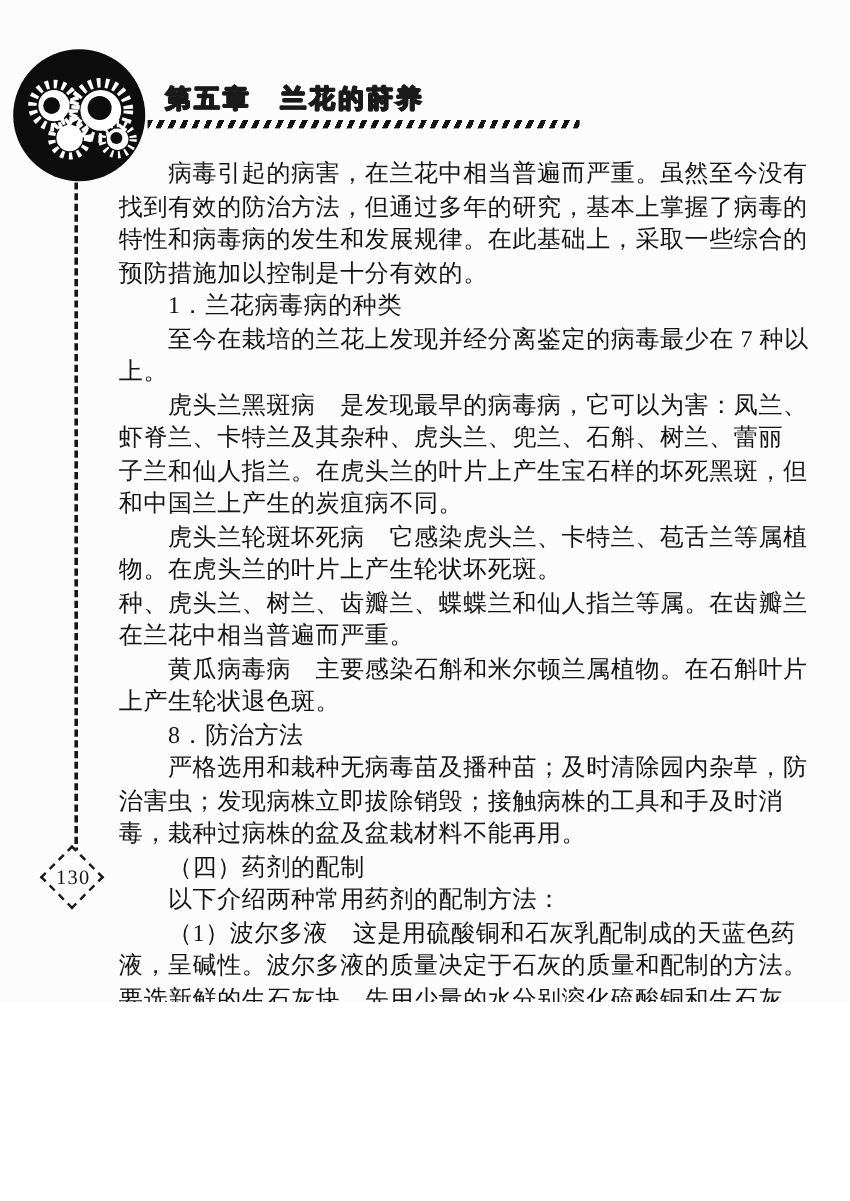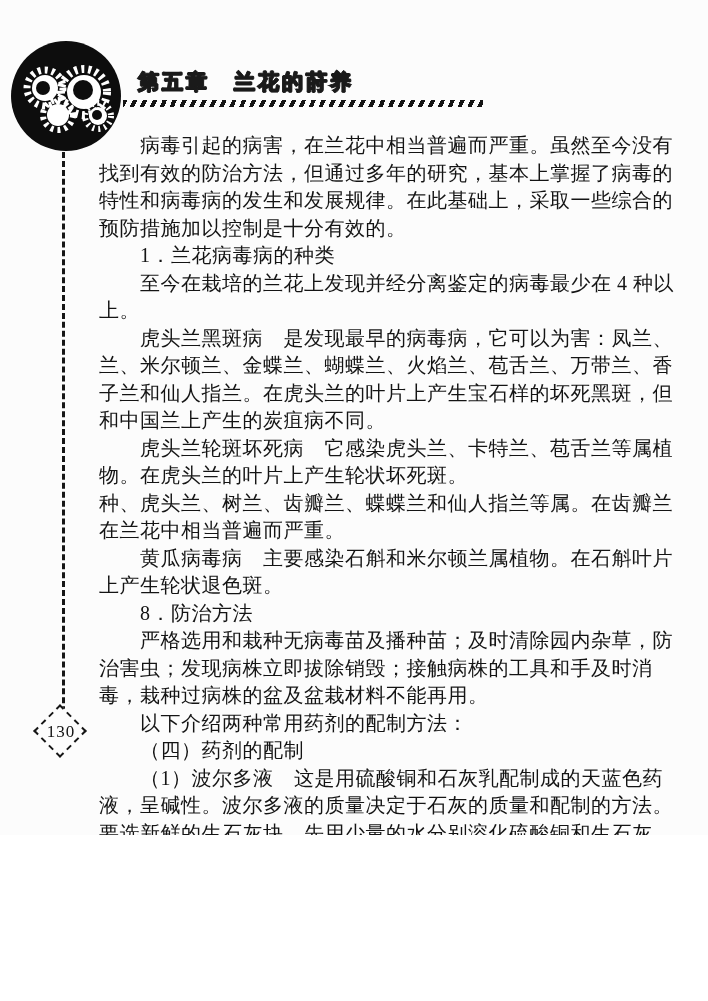--- a/index.html
+++ b/index.html
@@ -94,38 +94,38 @@
     <div class="diamond"></div>
     <span class="pageno">130</span>
   </div>
 
   <div class="body-text">
       <div class="line indent">病毒引起的病害，在兰花中相当普遍而严重。虽然至今没有</div>
       <div class="line">找到有效的防治方法，但通过多年的研究，基本上掌握了病毒的</div>
       <div class="line">特性和病毒病的发生和发展规律。在此基础上，采取一些综合的</div>
       <div class="line">预防措施加以控制是十分有效的。</div>
       <div class="line indent">1．兰花病毒病的种类</div>
-      <div class="line indent">至今在栽培的兰花上发现并经分离鉴定的病毒最少在 4 种以</div>
+      <div class="line indent">至今在栽培的兰花上发现并经分离鉴定的病毒最少在 7 种以</div>
       <div class="line">上。</div>
       <div class="line indent">虎头兰黑斑病　是发现最早的病毒病，它可以为害：凤兰、</div>
-      <div class="line">兰、米尔顿兰、金蝶兰、蝴蝶兰、火焰兰、苞舌兰、万带兰、香</div>
+      <div class="line">虾脊兰、卡特兰及其杂种、虎头兰、兜兰、石斛、树兰、蕾丽</div>
       <div class="line">子兰和仙人指兰。在虎头兰的叶片上产生宝石样的坏死黑斑，但</div>
       <div class="line">和中国兰上产生的炭疽病不同。</div>
       <div class="line indent">虎头兰轮斑坏死病　它感染虎头兰、卡特兰、苞舌兰等属植</div>
       <div class="line">物。在虎头兰的叶片上产生轮状坏死斑。</div>
       <div class="line">种、虎头兰、树兰、齿瓣兰、蝶蝶兰和仙人指兰等属。在齿瓣兰</div>
       <div class="line">在兰花中相当普遍而严重。</div>
       <div class="line indent">黄瓜病毒病　主要感染石斛和米尔顿兰属植物。在石斛叶片</div>
       <div class="line">上产生轮状退色斑。</div>
       <div class="line indent">8．防治方法</div>
       <div class="line indent">严格选用和栽种无病毒苗及播种苗；及时清除园内杂草，防</div>
       <div class="line">治害虫；发现病株立即拔除销毁；接触病株的工具和手及时消</div>
       <div class="line">毒，栽种过病株的盆及盆栽材料不能再用。</div>
+      <div class="line indent">（四）药剂的配制</div>
       <div class="line indent">以下介绍两种常用药剂的配制方法：</div>
-      <div class="line indent">（四）药剂的配制</div>
       <div class="line indent">（1）波尔多液　这是用硫酸铜和石灰乳配制成的天蓝色药</div>
       <div class="line">液，呈碱性。波尔多液的质量决定于石灰的质量和配制的方法。</div>
       <div class="line">要选新鲜的生石灰块。先用少量的水分别溶化硫酸铜和生石灰，</div>
     </div>
 
   <div class="watermark">MSHUA</div>
 
 </div>
 
 </body></html>

